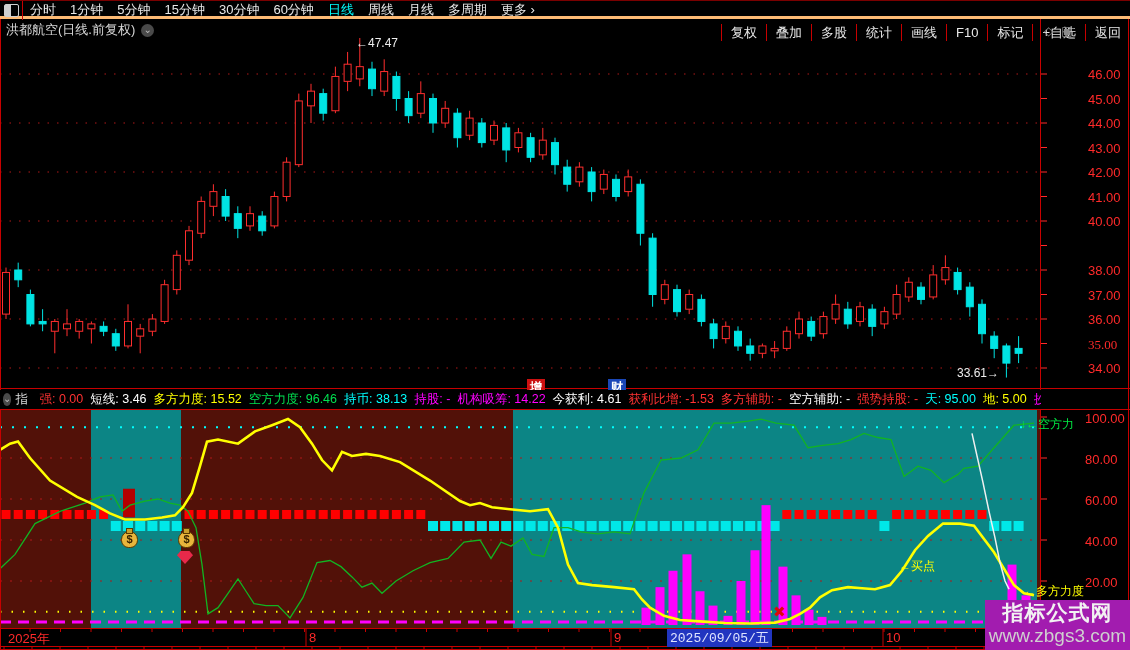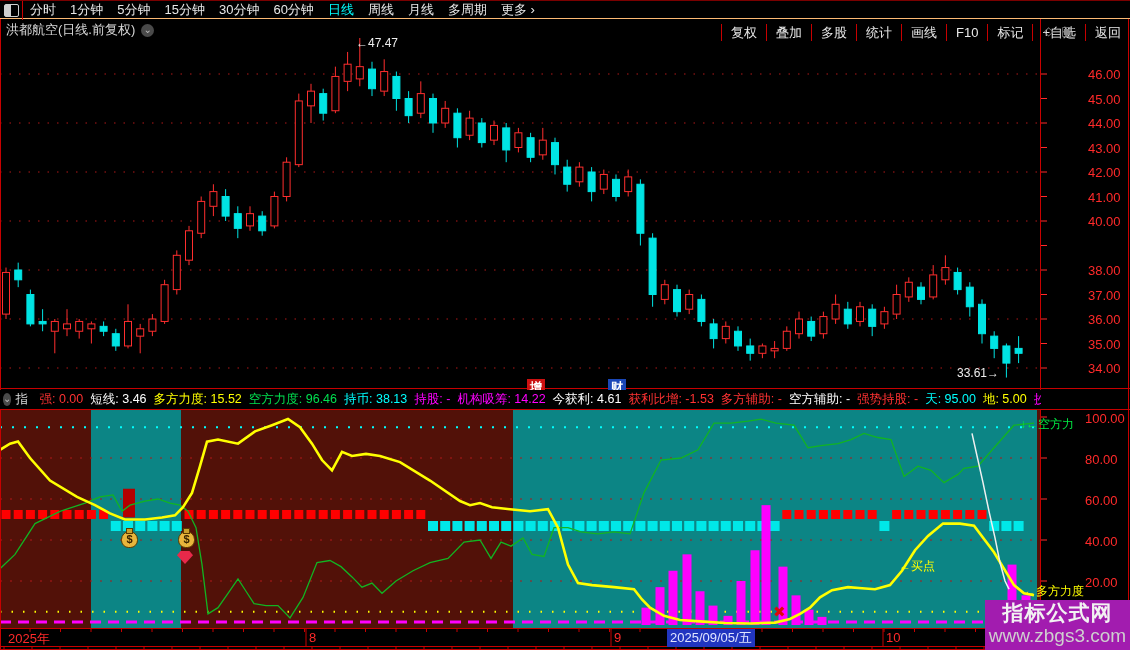--- a/index.html
+++ b/index.html
@@ -2,21 +2,21 @@
 <html><head>
 <meta charset="utf-8">
 <style>
   html,body{margin:0;padding:0;background:#000;}
   .screen{position:relative;width:1130px;height:650px;background:#000;overflow:hidden;
           font-family:"Liberation Sans","DejaVu Sans",sans-serif;}
   .abs{position:absolute;white-space:nowrap;}
   svg{position:absolute;left:0;top:0;}
   
   #tb{position:absolute;left:0;top:0;width:1130px;height:19px;display:flex;justify-content:space-between;
-      border-top:1px solid #7a0000;border-bottom:1px solid #fdba74;box-sizing:border-box;background:#000;}
+      border-top:1px solid #7a0000;border-bottom:3px solid #fdba74;box-sizing:border-box;background:#000;}
   #tb-left{display:flex;gap:14px;align-items:center;padding-left:30px;font-size:13px;color:#e8e8e8;}
   #tb-left .tbi.active{color:#00ffff;}
   #tb-right{display:flex;align-items:center;font-size:13px;color:#e8e8e8;margin-top:31px;}
   #tb-right .tbi{padding:0 9px;border-left:1px solid #c80000;height:17px;line-height:17px;}
   .winicon{position:absolute;left:4px;top:3px;width:13px;height:11px;border:1px solid #cfcfcf;border-radius:2px;}
   .winicon::before{content:"";position:absolute;left:0;top:0;width:6px;height:11px;background:#cfcfcf;}
   .tbsep{position:absolute;left:22px;top:0;width:1px;height:19px;background:#c80000;}
   
   #title-row{position:absolute;left:6px;top:21px;font-size:13px;color:#d8d8d8;display:flex;align-items:center;gap:6px;}
   .chev-circ{display:inline-block;width:13px;height:13px;border-radius:50%;background:#4a4a4a;color:#bbb;
@@ -535,35 +535,35 @@
       <div class="pricelab" style="left: 1088px; top: 91.5px;">45.00</div>
       <div class="pricelab" style="left: 1088px; top: 116px;">44.00</div>
       <div class="pricelab" style="left: 1088px; top: 140.5px;">43.00</div>
       <div class="pricelab" style="left: 1088px; top: 165px;">42.00</div>
       <div class="pricelab" style="left: 1088px; top: 189.5px;">41.00</div>
       <div class="pricelab" style="left: 1088px; top: 214px;">40.00</div>
       <div class="pricelab" style="left: 1088px; top: 238.5px; margin-left: 46px;">39.00</div>
       <div class="pricelab" style="left: 1088px; top: 263px;">38.00</div>
       <div class="pricelab" style="left: 1088px; top: 287.5px;">37.00</div>
       <div class="pricelab" style="left: 1088px; top: 312px;">36.00</div>
-      <div class="pricelab" style="left: 1088px; top: 336.5px;">35.00</div>
+      <div class="pricelab" style="left: 1088px; top: 336.5px; font-family: Liberation Serif, serif;">35.00</div>
       <div class="pricelab" style="left: 1088px; top: 361px;">34.00</div>
     </div>
   <div id="indlabs">
       <div class="pricelab" style="left: 1085px; top: 411px;">100.00</div>
       <div class="pricelab" style="left: 1085px; top: 452px;">80.00</div>
       <div class="pricelab" style="left: 1085px; top: 493px;">60.00</div>
       <div class="pricelab" style="left: 1085px; top: 534px;">40.00</div>
       <div class="pricelab" style="left: 1085px; top: 575px;">20.00</div>
     </div>
   <div id="xlabs">
       <div class="xlab" style="left: 8px;">2025年</div>
       <div class="xlab" style="left: 309px;">8</div>
       <div class="xlab" style="left: 614px;">9</div>
-      <div class="xlab hl" style="left: 667px;">2025/09/05/五</div>
+      <div class="xlab hl" style="left: 667px; font-family: Liberation Mono, monospace;">2025/09/05/五</div>
       <div class="xlab" style="left: 886px;">10</div>
     </div>
 
   <div id="wm">
     <div class="l1">指标公式网</div>
     <div class="l2">www.zbgs3.com</div>
   </div>
 </div>
 
 </body></html>

